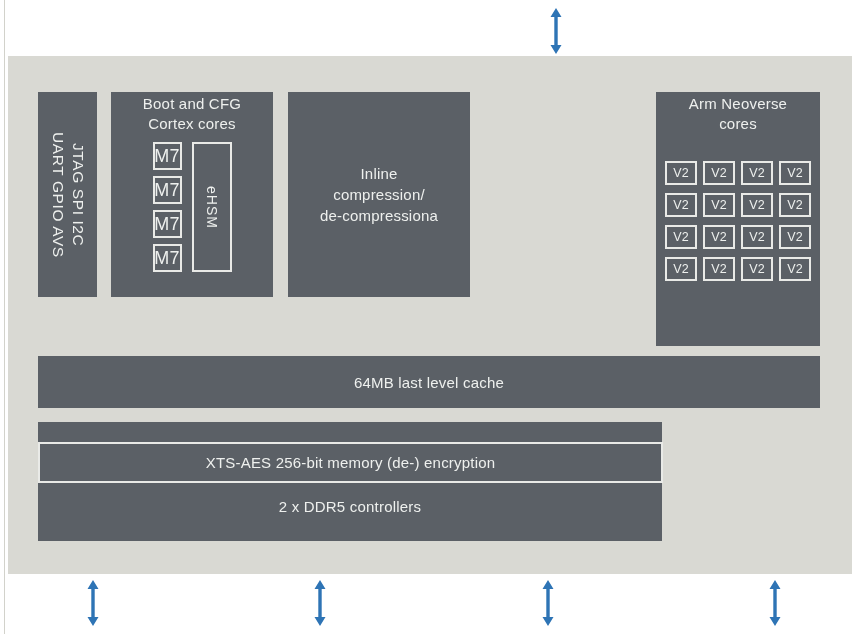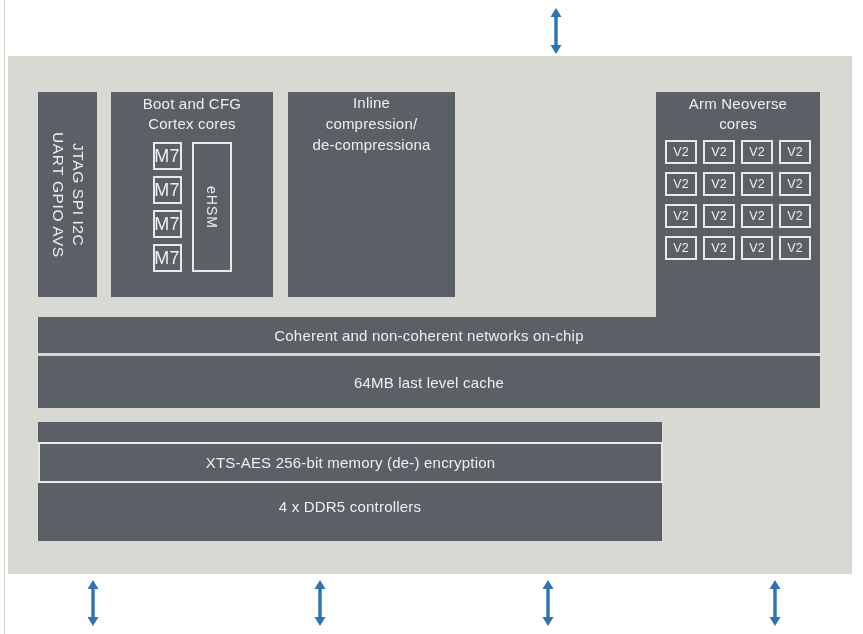--- a/index.html
+++ b/index.html
@@ -58,38 +58,38 @@
   .core-box{
     border:2px solid var(--box-border);
     display:flex;align-items:center;justify-content:center;
   }
   .m7{width:29px;height:28px;font-size:18px;}
   .ehsm{
     width:40px;height:130px;font-size:14px;letter-spacing:1px;
     writing-mode:vertical-rl;
   }
   .comp-block{
-    left:280px;top:36px;width:167px;height:205px;
-    display:flex;justify-content:center;
+    left:280px;top:36px;width:182px;height:205px;
+    display:flex;align-items:center;justify-content:center;
     text-align:center;line-height:21px;
   }
   .pcie-block{left:466px;top:36px;width:166px;height:205px;}
   .dma-box{
     position:absolute;left:16px;right:14px;top:112px;height:60px;
     border:2px solid var(--box-border);
     display:flex;align-items:center;justify-content:center;
     text-align:center;line-height:19px;
   }
   .neo-block{left:648px;top:36px;width:164px;height:254px;}
   .v2-grid{
     display:grid;
     grid-template-columns:repeat(4,32px);
     gap:8px 6px;
     justify-content:center;
-    margin-top:6px;
+    margin-top:27px;
   }
   .v2{height:24px;font-size:12.5px;}
   
   .noc-bar{left:30px;top:261px;width:782px;height:36px;display:flex;align-items:center;justify-content:center;}
   .cache-bar{left:30px;top:300px;width:782px;height:52px;display:flex;align-items:center;justify-content:center;}
   
   .mem-block{left:30px;top:366px;width:624px;height:119px;}
   .xts-box{
     margin:20px auto 0;
     width:625px;height:41px;
@@ -159,33 +159,30 @@
         <div class="core-box v2">V2</div>
         <div class="core-box v2">V2</div>
         <div class="core-box v2">V2</div>
         <div class="core-box v2">V2</div>
         <div class="core-box v2">V2</div>
         <div class="core-box v2">V2</div>
         <div class="core-box v2">V2</div>
       </div>
     </div>
 
-    <div class="block noc-bar">
-      <div>Coherent and non-coherent networks on-chip</div>
-    </div>
 
     <div class="block cache-bar">
       <div>64MB last level cache</div>
     </div>
 
     <div class="block mem-block">
       <div class="xts-box">
         <div>XTS-AES 256-bit memory (de-) encryption</div>
       </div>
-      <div class="ddr-label">4 x DDR5 controllers</div>
+      <div class="ddr-label">2 x DDR5 controllers</div>
     </div>
 
   </div>
 
   <svg class="v-arrow arrow-b1" viewBox="0 0 14 46">
     <path d="M7 0 L12.5 9 L8.7 9 L8.7 37 L12.5 37 L7 46 L1.5 37 L5.3 37 L5.3 9 L1.5 9 Z" fill="var(--arrow)"></path>
   </svg>
   <svg class="v-arrow arrow-b2" viewBox="0 0 14 46">
     <path d="M7 0 L12.5 9 L8.7 9 L8.7 37 L12.5 37 L7 46 L1.5 37 L5.3 37 L5.3 9 L1.5 9 Z" fill="var(--arrow)"></path>
   </svg>

